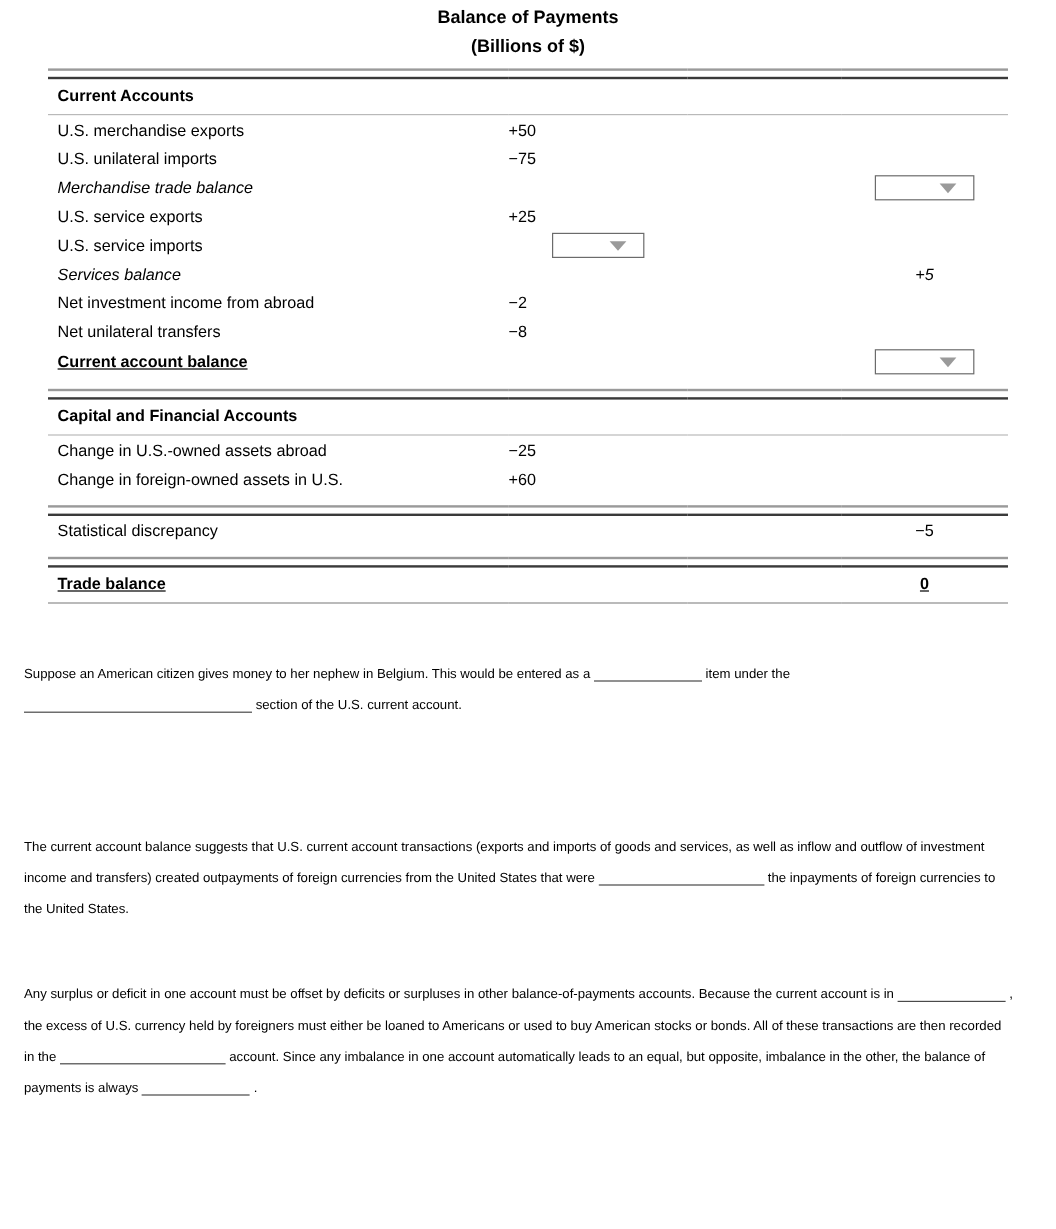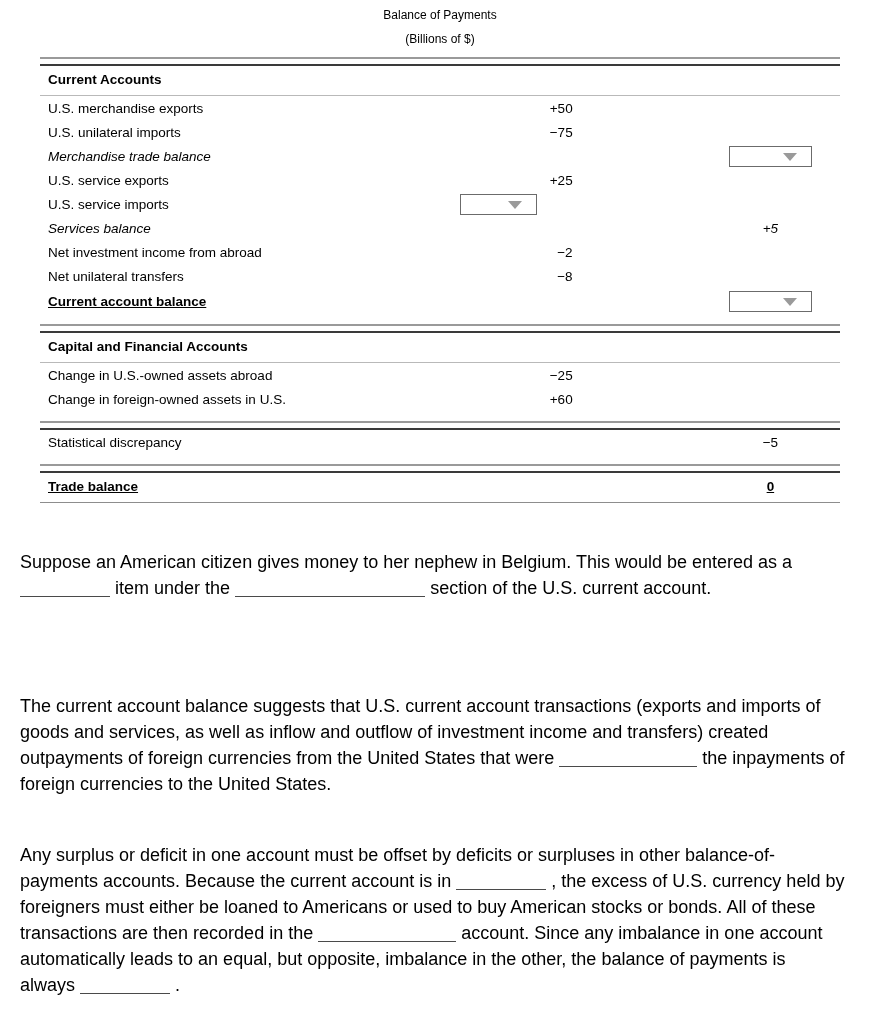--- a/index.html
+++ b/index.html
@@ -16,38 +16,38 @@
     position: relative;
     overflow: hidden;
   }
 
   
   .title-block {
     text-align: center;
     padding-top: 3px;
   }
   .title-line {
-    font-weight: normal;
-    font-size: 12px;
+    font-weight: bold;
+    font-size: 15px;
     line-height: 24px;
   }
 
   
   .bop-table {
     margin: 6px 40px 0 40px;
     width: 800px;
     border-collapse: collapse;
   }
   .bop-table td {
     padding: 0;
     vertical-align: middle;
     font-size: 13.5px;
   }
   .col-label  { width: 380px; padding-left: 8px !important; }
-  .col-val1   { width: 150px; text-align: right; }
+  .col-val1   { width: 150px; text-align: left; }
   .col-val2   { width: 130px; }
   .col-val3   { width: 140px; text-align: center; }
 
   tr.row       td { height: 24px; }
   tr.section   td { height: 26px; font-weight: bold; margin-left: 15px; }
   tr.total     td { height: 26px; font-weight: bold; text-decoration: underline; }
 
   .italic { font-style: italic; margin-left: 20px; }
 
   
@@ -100,21 +100,21 @@
   .dd-wide { width: 83px; }
   .dd-narrow { width: 77px; }
   .cell-dd-mid   { text-align: center; }
 
   
   .questions {
     margin: 0 40px 0 20px;
     width: 825px;
   }
   .qpara {
-    font-size: 18px;
+    font-size: 11px;
     line-height: 26px;
     margin: 0;
   }
   .blank {
     display: inline-block;
     border-bottom: 1px solid #4a4a4a;
     height: 15px;
     vertical-align: -3px;
   }
   .b-md  { width: 90px; }

